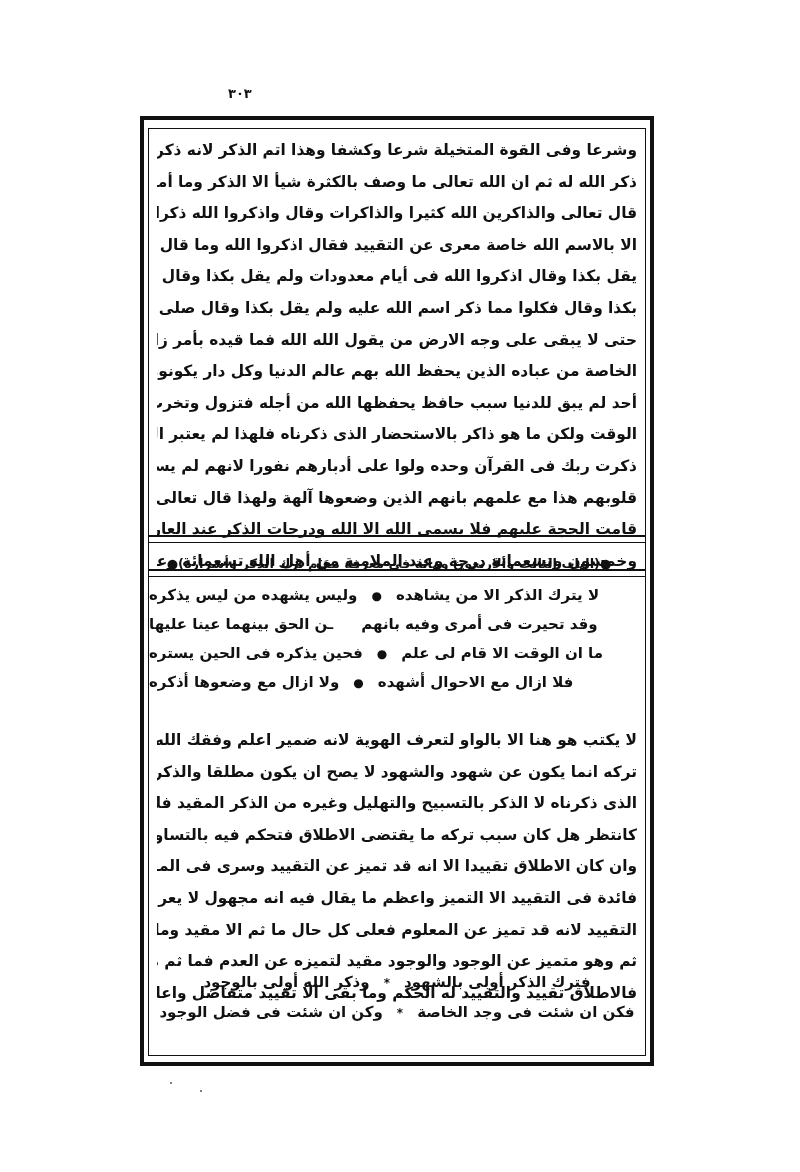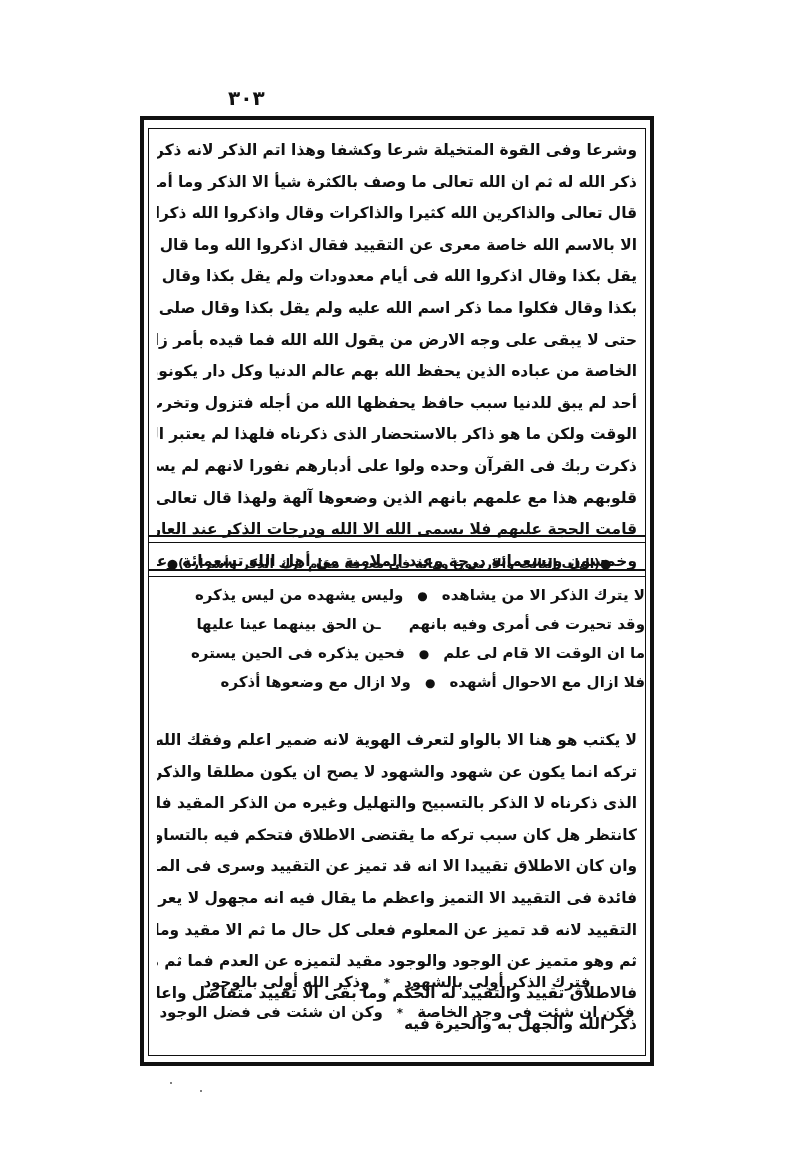--- a/index.html
+++ b/index.html
@@ -12,21 +12,21 @@
       height: 1172px;
       position: relative;
       overflow: hidden;
       font-family: "DejaVu Sans", sans-serif;
       color: #111111;
     }
     .page-number {
       position: absolute;
       top: 86px;
       left: 228px;
-      font-size: 20px;
+      font-size: 13px;
       font-weight: bold;
       direction: rtl;
       letter-spacing: 1px;
     }
     .frame {
       position: absolute;
       left: 140px;
       top: 116px;
       width: 514px;
       height: 950px;
@@ -83,21 +83,21 @@
       direction: rtl;
       text-align: center;
       font-weight: bold;
       font-size: 13px;
       line-height: 30px;
     }
     .poem {
       position: absolute;
       left: 0; right: 0;
       direction: rtl;
-      text-align: right;
+      text-align: left;
       font-weight: bold;
       font-size: 15px;
     }
     .poem .verse {
       display: block;
       height: 29px;
       line-height: 29px;
       white-space: nowrap;
     }
     .poem .hemistich {
@@ -189,21 +189,20 @@
     <div class="mid-section text-block">
       <span class="line">لا يكتب هو هنا الا بالواو لتعرف الهوية لانه ضمير  اعلم وفقك الله ان الذكر أفضل من تركه فان</span>
       <span class="line">تركه انما يكون عن شهود والشهود لا يصح ان يكون مطلقا والذكر له الاطلاق ولكن الذكر</span>
       <span class="line">الذى ذكرناه لا الذكر بالتسبيح والتهليل وغيره من الذكر المقيد فلو كان ترك الذكر لا عن شهود</span>
       <span class="line">كانتظر هل كان سبب تركه ما يقتضى الاطلاق فتحكم فيه بالتساوى والاحوال مقيدة بلا شك</span>
       <span class="line">وان كان الاطلاق تقييدا الا انه قد تميز عن التقييد وسرى فى المقيدات كيف ما قلت فقد تميز ولا</span>
       <span class="line">فائدة فى التقييد الا التميز  واعظم ما يقال فيه انه مجهول لا يعرف فما خرج بهذا الوصف عن</span>
       <span class="line">التقييد لانه قد تميز عن المعلوم فعلى كل حال ما ثم الا مقيد وما ثم فيما الا ثم الا مقيد فالعدم هو ما لا</span>
       <span class="line">ثم وهو متميز عن الوجود والوجود مقيد لتميزه عن العدم فما ثم معلوم ولا مجهول الا وهو متميز</span>
       <span class="line">فالاطلاق تقييد والتقييد له الحكم وما بقى الا تقييد متفاضل  واعلاه تقييد فى اطلاق وهو</span>
-      <span class="line last">ذكر الله والجهل به والحيرة فيه</span>
     </div>
 
     <div class="end-poem">
       <span class="verse">
         <span class="hemistich">فترك الذكر أولى بالشهود</span><span class="star">*</span><span class="hemistich">وذكر الله أولى بالوجود</span>
       </span>
       <span class="verse">
         <span class="hemistich">فكن ان شئت فى وجد الخاصة</span><span class="star">*</span><span class="hemistich">وكن ان شئت فى فضل الوجود</span>
       </span>
     </div>

